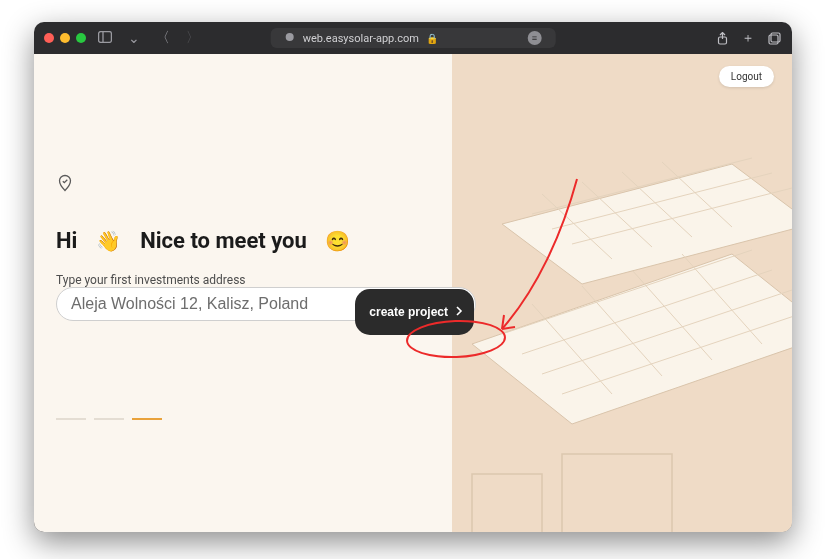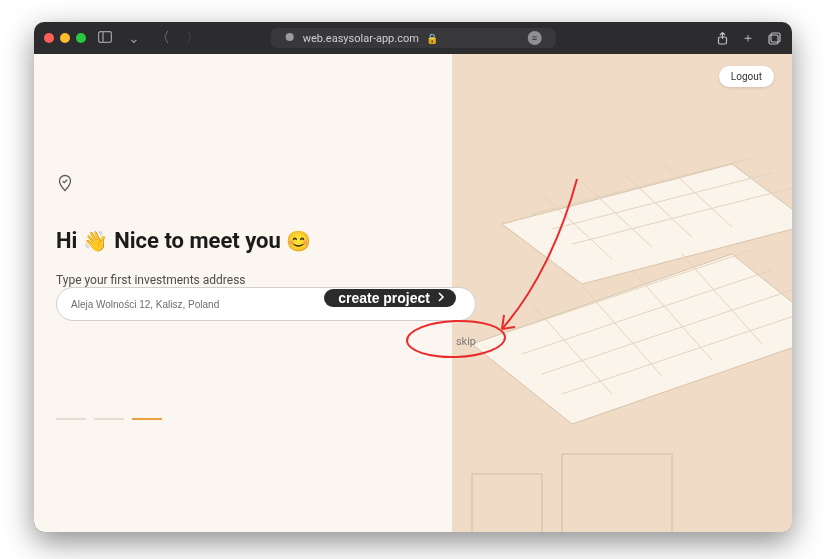--- a/index.html
+++ b/index.html
@@ -49,34 +49,34 @@
     padding:5px 12px; border-radius:14px; box-shadow:0 1px 3px rgba(0,0,0,0.12);
     cursor:pointer;
   }
 
   
   .main {
     position:absolute; left:22px; top:0; width:430px; height:100%;
     padding-top:120px;
   }
   .pin-icon { width:18px; height:18px; color:#5a5a5a; margin-bottom:36px; }
-  .greeting { font-size:22px; font-weight:700; color:#1b1b1b; display:flex; align-items:center; gap:6px; margin-bottom:20px; }
+  .greeting { font-size:22px; font-weight:700; color:#1b1b1b; display:flex; align-items:center; gap:19px; margin-bottom:20px; }
   .emoji { font-size:20px; line-height:1; }
   .sub { font-size:12px; color:#4d4d4d; margin-bottom:0; }
 
   .input-row { position:relative; display:flex; align-items:center; width:420px; }
   .addr-input {
     flex:1; height:34px; border:1px solid #cfcfcf; border-radius:17px;
-    background:#fff; padding:0 120px 0 14px; font-size:10px; color:#6d6d6d;
+    background:#fff; padding:0 120px 0 14px; font-size:16px; color:#6d6d6d;
     outline:none;
   }
   .create-btn {
-    position:absolute; right:20px; top:2px; height:18px;
+    position:absolute; right:2px; top:2px; height:46px;
     background:#2b2b2b; color:#fff; border:none; border-radius:15px;
-    padding:0 10px 0 14px; font-size:14px; font-weight:600;
+    padding:0 10px 0 14px; font-size:12px; font-weight:600;
     display:flex; align-items:center; gap:6px; cursor:pointer;
   }
   .create-btn .arr { font-size:12px; }
 
   .skip {
     display:block; text-align:right; width:420px; margin-top:14px;
     font-size:11px; color:#7a7a7a; cursor:pointer;
   }
 
   .progress { position:absolute; left:22px; bottom:112px; display:flex; gap:8px; }
@@ -200,23 +200,20 @@
           <button class="create-btn">
             <span>create project</span>
             <span class="arr">
               <svg width="10" height="10" viewBox="0 0 10 10" fill="none" stroke="#fff" stroke-width="1.6">
                   <path d="M3 1l4 4-4 4"></path>
                 </svg>
             </span>
           </button>
         </div>
 
-        <span class="skip">
-          <span>skip</span>
-        </span>
       </div>
 
       <div class="progress">
         <div class="seg"></div>
         <div class="seg"></div>
         <div class="seg active"></div>
       </div>
 
       <div class="annot ellipse"></div>
       <svg class="annot arrow" width="120" height="170" viewBox="0 0 120 170">

